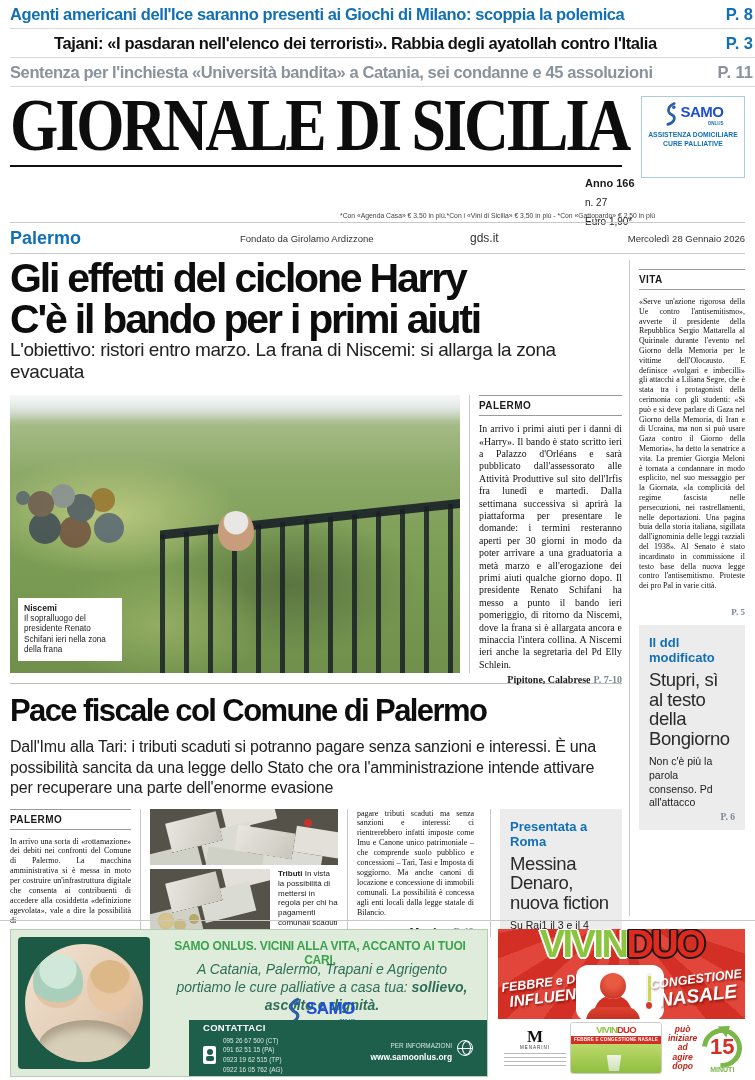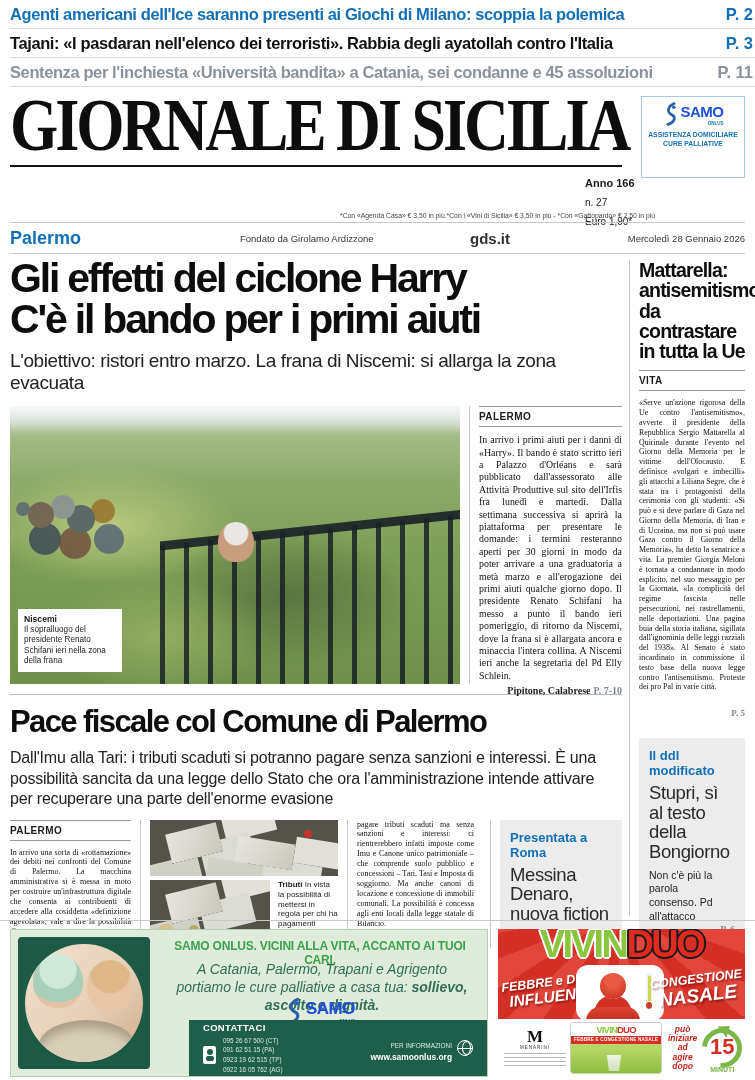--- a/index.html
+++ b/index.html
@@ -5,21 +5,21 @@
   * { margin:0; padding:0; box-sizing:border-box; }
   html,body { width:755px; height:1080px; background:#fff; font-family:"Liberation Sans",sans-serif; color:#1a1a1a; }
   .page { position:relative; width:755px; height:1080px; overflow:hidden; background:#fff; }
 
   
   .strips { position:absolute; top:0; left:10px; right:0; }
   .strip { display:flex; justify-content:space-between; align-items:center; padding:5px 0 4px 0; border-bottom:1px solid #d9d9d9; }
   .strip-text { font-weight:bold; font-size:16.5px; letter-spacing:-0.4px; }
   .strip-page { font-weight:bold; font-size:16.5px; color:#1170b5; margin-right:2px; white-space:nowrap; }
   .strip.s1 .strip-text { color:#1170b5; }
-  .strip.s2 .strip-text { color:#121212; }
+  .strip.s2 .strip-text { color:#121212;margin-left:44px; }
   .strip.s3 .strip-text { color:#8a929b; }
   .strip.s3 .strip-page { color:#8a929b; }
 
   
   .masthead { position:absolute; top:88px; left:10px; right:10px; height:130px; }
   .mast-title-wrap { position:absolute; left:0; top:2px; width:612px; border-bottom:2px solid #111; padding-bottom:4px; }
   .mast-title { font-family:"Liberation Serif",serif; font-weight:bold; font-size:62px; letter-spacing:-3px; transform:scale(1.0,1.18); transform-origin:left center; white-space:nowrap; color:#0d0d0d; display:inline-block; }
   .mast-info { position:absolute; left:575px; top:84px; width:70px; text-align:left; line-height:1.2; }
   .mast-info .anno { font-weight:bold; font-size:11px; }
   .mast-info .num, .mast-info .price { font-size:10px; color:#222; }
@@ -27,28 +27,28 @@
   .samo-box { position:absolute; right:0; top:8px; width:104px; height:82px; border:1px solid #a8cce4; background:#fff; text-align:center; padding-top:4px; }
   .samo-logo-row { display:flex; align-items:center; justify-content:center; gap:2px; }
   .samo-word { color:#1d4ed8; font-weight:bold; font-size:15px; letter-spacing:-0.5px; }
   .samo-onlus { display:block; color:#1170b5; font-size:4.5px; font-weight:bold; text-align:right; }
   .samo-lines { margin-top:4px; color:#1170b5; font-weight:bold; font-size:6.8px; line-height:1.3; }
 
   
   .dateline { position:absolute; top:222px; left:10px; right:10px; height:32px; border-top:1px solid #c9c9c9; border-bottom:1px solid #c9c9c9; display:flex; align-items:center; }
   .edition { color:#1170b5; font-weight:bold; font-size:18px; width:230px; }
   .founded { font-size:9.5px; color:#333; width:230px; }
-  .site { font-size:15px; color:#333; width:130px;font-weight:bold; }
+  .site { font-size:12px; color:#333; width:130px; }
   .date { font-size:9.5px; color:#333; flex:1; text-align:right; }
 
   
   .content { position:absolute; top:258px; left:10px; width:735px; height:660px; }
   .left-main { position:absolute; left:0; top:0; width:612px; }
   .h1 { font-size:41px; font-weight:bold; letter-spacing:-2.2px; line-height:0.99; color:#0d0d0d; }
-  .lead-sub { margin-top:11px; font-size:19px; letter-spacing:-0.4px; color:#222; font-weight:normal; }
+  .lead-sub { margin-top:0; font-size:19px; letter-spacing:-0.4px; color:#222; font-weight:normal; }
   .lead-row { display:flex; margin-top:12px; height:278px; }
   .photo-niscemi { position:relative; width:450px; height:278px; overflow:hidden; flex:none;
     background:linear-gradient(180deg,#dce4e6 0%,#ccd6cb 5%,#a4bb85 11%,#8ca968 28%,#7d9e56 55%,#6f8f4b 100%); }
   .pn-haze { position:absolute; top:0; left:0; right:0; height:26px; background:linear-gradient(180deg,rgba(255,255,255,.75),rgba(255,255,255,0)); }
   .pn-field1 { position:absolute; left:-30px; top:60px; width:260px; height:120px; background:radial-gradient(ellipse at center,#b9c87e 0%,rgba(185,200,126,0) 70%); }
   .pn-field2 { position:absolute; left:150px; top:120px; width:260px; height:140px; background:radial-gradient(ellipse at center,#5a7440 0%,rgba(90,116,64,0) 70%); }
   .pn-field3 { position:absolute; left:40px; top:170px; width:220px; height:120px; background:radial-gradient(ellipse at center,#93ad62 0%,rgba(147,173,98,0) 70%); }
   .pn-rail { position:absolute; right:0; bottom:0; width:300px; height:170px; transform:skewY(-6deg); transform-origin:right bottom;
     background:repeating-linear-gradient(90deg, rgba(24,32,38,.85) 0 5px, rgba(24,32,38,0) 5px 24px); }
   .pn-rail::before { content:""; position:absolute; top:-4px; left:0; right:0; height:9px; background:rgba(24,32,38,.9); }
@@ -94,21 +94,21 @@
   .boxsub { font-size:10.5px; line-height:1.3; color:#222; margin-top:7px; white-space:pre-line; }
   .boxfoot { font-size:9.5px; text-align:right; margin-top:2px; font-family:"Liberation Serif",serif; }
 
   
   .right-col { position:absolute; left:619px; top:2px; width:116px; height:656px; border-left:1px solid #c9c9c9; padding-left:9px; }
   .rc-head { font-size:19.5px; font-weight:bold; letter-spacing:-0.8px; line-height:1.04; white-space:pre-line; color:#0d0d0d; }
   .rc-stand { margin-top:8px; font-size:10.8px; line-height:1.28; color:#222; }
   .rc-label { margin-top:9px; }
   .rc-body { font-size:7.9px; line-height:9.8px; max-height:343px; overflow:hidden; }
   .rc-page { font-size:9px; text-align:right; color:#7b8792; font-weight:bold; margin-top:16px; font-family:"Liberation Serif",serif; }
-  .rc-box { margin-top:20px; }
+  .rc-box { margin-top:8px; }
 
   
   .ads { position:absolute; top:920px; left:0; right:0; height:160px; border-top:1px solid #c9c9c9; }
   .ad-samo { position:absolute; left:10px; top:8px; width:478px; height:148px; background:#dfecdc; border:1px solid #b7cdb4; }
   .as-photo { position:absolute; left:7px; top:7px; bottom:7px; width:132px; background:#1d5a45; border-radius:4px; }
   .as-circle { position:absolute; left:7px; top:7px; width:118px; height:118px; border-radius:50%; overflow:hidden; background:linear-gradient(135deg,#f1e3d2 0%,#e4cdb5 60%,#caa98c 100%); }
   .face-teal { position:absolute; left:8px; top:10px; width:50px; height:54px; border-radius:50% 50% 46% 46%; background:radial-gradient(circle at 50% 30%, #cfe8da 0 40%, #a9cfba 42% 70%, #e3c3a4 72% 100%); }
   .face-blonde { position:absolute; right:10px; top:16px; width:46px; height:52px; border-radius:50% 50% 46% 46%; background:radial-gradient(circle at 50% 26%, #dcb888 0 42%, #e8c7a6 46% 100%); }
   .as-arms { position:absolute; left:14px; bottom:-8px; width:96px; height:50px; border-radius:50%; background:#d8cfb9; box-shadow:inset 0 8px 10px rgba(90,70,50,.35); }
   .as-head { position:absolute; left:150px; right:8px; top:9px; text-align:center; color:#3aa34c; font-weight:bold; font-size:12px; letter-spacing:-0.2px; }
@@ -165,21 +165,21 @@
   .vd-badge-label { position:absolute; left:0; right:0; bottom:-2px; text-align:center; font-size:7px; font-weight:bold; color:#7ab648; text-shadow:0 0 2px #fff; }
 </style>
 </head>
 <body>
 
 <div class="page">
 
   <div class="strips">
     <div class="strip s1">
       <span class="strip-text">Agenti americani dell'Ice saranno presenti ai Giochi di Milano: scoppia la polemica</span>
-      <span class="strip-page">P. 2</span>
+      <span class="strip-page">P. 8</span>
     </div>
     <div class="strip s2">
       <span class="strip-text">Tajani: «I pasdaran nell'elenco dei terroristi». Rabbia degli ayatollah contro l'Italia</span>
       <span class="strip-page">P. 3</span>
     </div>
     <div class="strip s3">
       <span class="strip-text">Sentenza per l'inchiesta «Università bandita» a Catania, sei condanne e 45 assoluzioni</span>
       <span class="strip-page">P. 11</span>
     </div>
   </div>
@@ -291,24 +291,20 @@
 Ninni Bruschetta è il boss</div>
             <div class="boxfoot">
               <b>Trovato</b><span class="pageref">P. 22</span>
             </div>
           </div>
         </div>
       </div>
     </div>
 
     <div class="right-col">
-      <div class="rc-head">Mattarella:
-antisemitismo
-da contrastare
-in tutta la Ue</div>
       <div class="col-label rc-label">VITA</div>
       <div class="serif-body rc-body">«Serve un'azione rigorosa della Ue contro l'antisemitismo», avverte il presidente della Repubblica Sergio Mattarella al Quirinale durante l'evento nel Giorno della Memoria per le vittime dell'Olocausto. E definisce «volgari e imbecilli» gli attacchi a Liliana Segre, che è stata tra i protagonisti della cerimonia con gli studenti: «Si può e si deve parlare di Gaza nel Giorno della Memoria, di Iran e di Ucraina, ma non si può usare Gaza contro il Giorno della Memoria», ha detto la senatrice a vita. La premier Giorgia Meloni è tornata a condannare in modo esplicito, nel suo messaggio per la Giornata, «la complicità del regime fascista nelle persecuzioni, nei rastrellamenti, nelle deportazioni. Una pagina buia della storia italiana, sigillata dall'ignominia delle leggi razziali del 1938». Al Senato è stato incardinato in commissione il testo base della nuova legge contro l'antisemitismo. Proteste dei pro Pal in varie città.</div>
       <div class="rc-page">P. 5</div>
       <div class="graybox rc-box">
         <div class="kicker">Il ddl modificato</div>
         <div class="boxhead">Stupri, sì al testo
 della Bongiorno</div>
         <div class="boxsub">Non c'è più la parola
 consenso. Pd all'attacco</div>
         <div class="boxfoot"><span class="pageref">P. 6</span></div>

